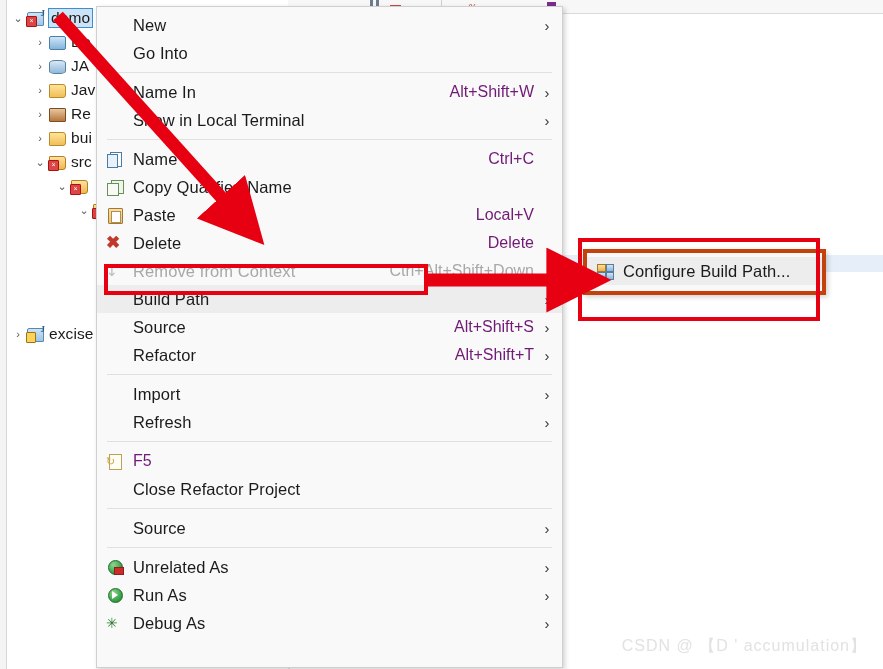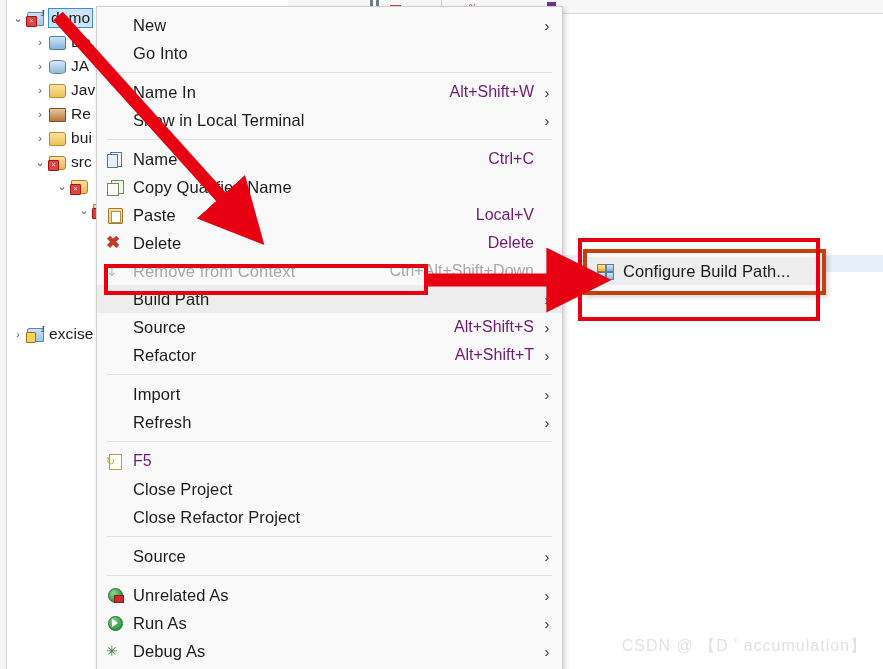--- a/index.html
+++ b/index.html
@@ -565,26 +565,20 @@
           <span class="mico ico-refresh">
             <span class="sheet"></span>
             <span class="arrow">↻</span>
           </span>
         </span>
         <span class="mi-accel">F5</span>
         <span class="mi-arrow"></span>
       </div>
       <div class="mi">
         <span class="mi-icon"></span>
-        <span class="mi-label">Close Project</span>
-        <span class="mi-accel"></span>
-        <span class="mi-arrow"></span>
-      </div>
-      <div class="mi">
-        <span class="mi-icon"></span>
         <span class="mi-label">Close Refactor Project</span>
         <span class="mi-accel"></span>
         <span class="mi-arrow"></span>
       </div>
       <div class="msep"></div>
       <div class="mi">
         <span class="mi-icon"></span>
         <span class="mi-label">Source</span>
         <span class="mi-accel"></span>
         <span class="mi-arrow">›</span>

